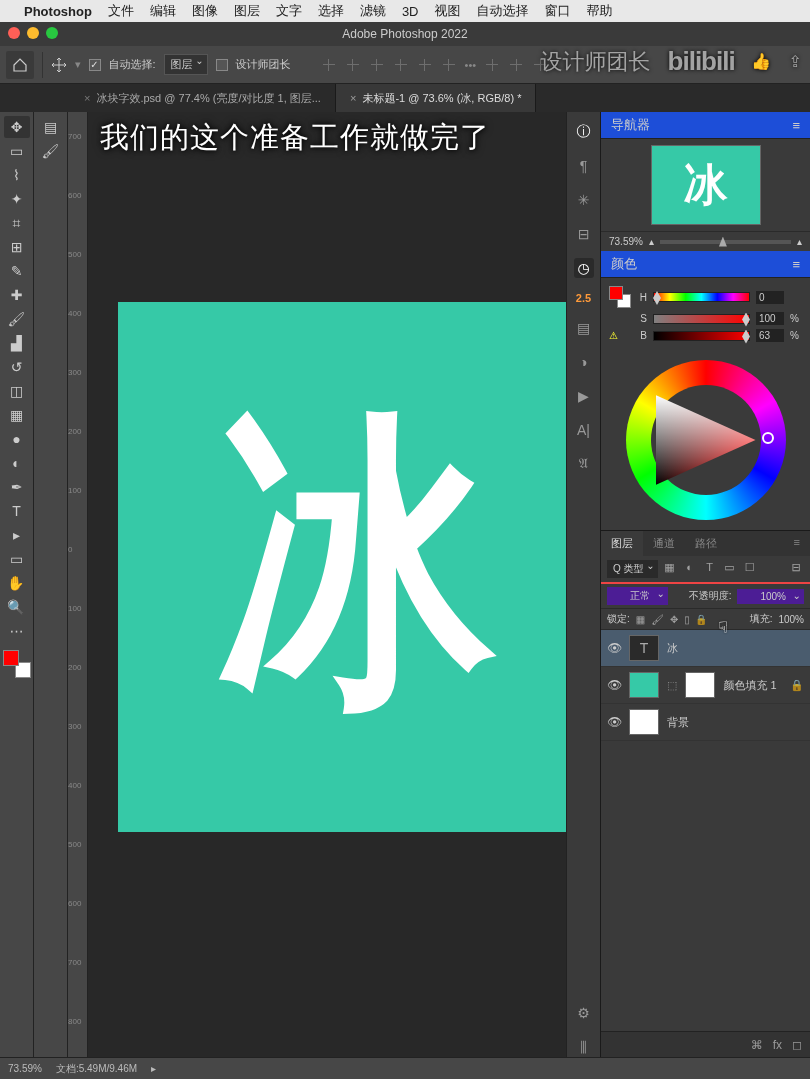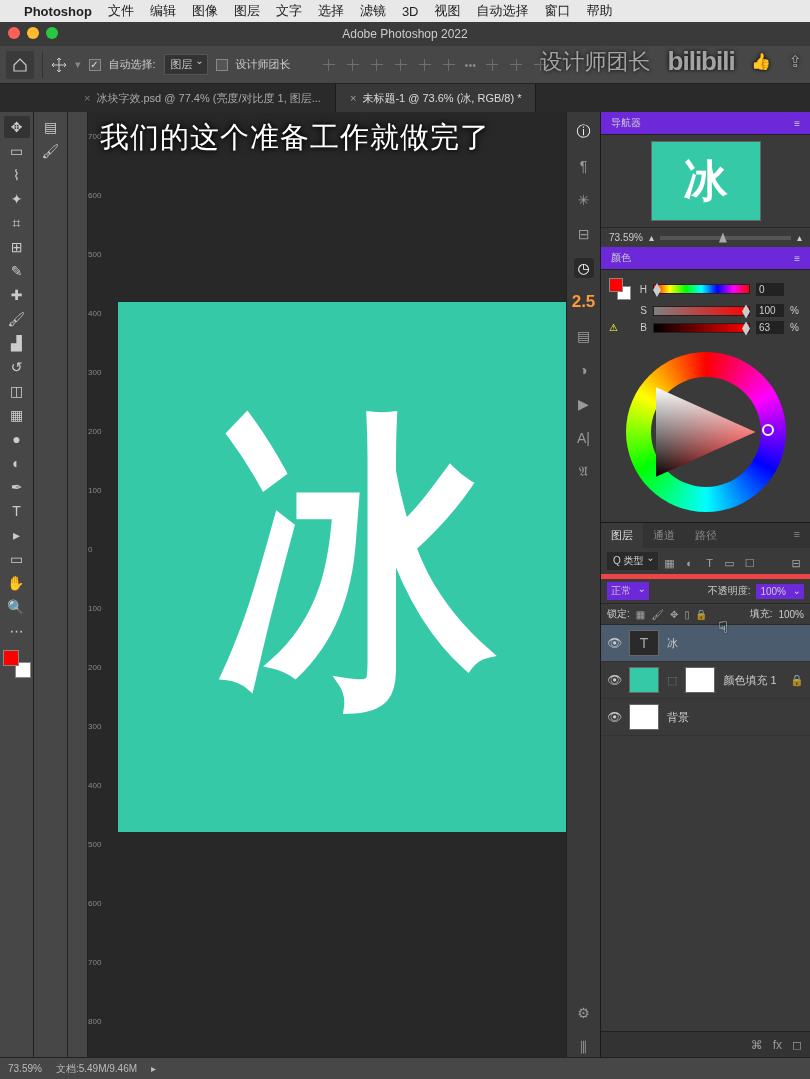--- a/index.html
+++ b/index.html
@@ -43,31 +43,31 @@
 .fgbg .fg { position: absolute; left: 0; top: 0; width: 16px; height: 16px; background: #ff0000; border: 1px solid #888; }
 
 .toolbox2 { width: 34px; background: #474747; border-right: 1px solid #222; display: flex; flex-direction: column; align-items: center; padding-top: 4px; gap: 2px; }
 
 .canvas-area { flex: 1; background: #282828; position: relative; overflow: hidden; display: flex; }
 .ruler-v { width: 20px; background: #474747; border-right: 1px solid #222; }
 .canvas-inner { flex: 1; position: relative; }
 .artboard { position: absolute; left: 30px; top: 190px; width: 455px; height: 530px; background: #36c9a7; display: flex; align-items: center; justify-content: center; }
 .artboard .glyph { color: #fff; font-size: 280px; font-weight: 900; letter-spacing: -20px; transform: scaleY(1.1); font-family: "Arial Black", sans-serif;}
 
-.rulemarks { position: absolute; left: 20px; top: 0; font-size: 8px; color: #888; display: flex; flex-direction: column; gap: 50px; padding-top: 20px;}
+.rulemarks { position: absolute; left: 0; top: 0; font-size: 8px; color: #888; display: flex; flex-direction: column; gap: 50px; padding-top: 20px;}
 
 
 .rightcol { width: 34px; background: #3a3a3a; border-left: 1px solid #222; display: flex; flex-direction: column; align-items: center; padding-top: 10px; gap: 14px; font-size: 14px; color: #999; }
 .rightcol .ic { width: 20px; height: 20px; display: flex; align-items: center; justify-content: center; }
 .rightcol .ic.act { color: #fff; }
-.rc-num { color: #ff9a3a; font-size: 17px; font-weight: 600; }
+.rc-num { color: #ff9a3a; font-size: 11px; font-weight: 600; }
 
 
 .panels { width: 210px; background: #3a3a3a; border-left: 1px solid #1a1a1a; display: flex; flex-direction: column; }
-.panel-tab { background: #6d28d9; padding: 4px 10px; font-size: 10px; color: #ccc; border-bottom: 1px solid #222; display: flex; justify-content: space-between; align-items: center; }
+.panel-tab { background: #1d4ed8; padding: 4px 10px; font-size: 13px; color: #ccc; border-bottom: 1px solid #222; display: flex; justify-content: space-between; align-items: center; }
 .nav-thumb { padding: 6px; display: flex; justify-content: center; background: #3a3a3a; }
 .nav-thumb .thumb { width: 110px; height: 80px; background: #36c9a7; display: flex; align-items: center; justify-content: center; color: #fff; font-size: 44px; font-weight: 900; border: 1px solid #666; }
 .nav-zoom { display: flex; align-items: center; padding: 4px 8px; gap: 6px; font-size: 10px; border-top: 1px solid #2a2a2a; }
 .nav-zoom .slider { flex: 1; height: 4px; background: #555; position: relative; }
 .nav-zoom .slider::after { content: ""; position: absolute; left: 45%; top: -3px; width: 8px; height: 10px; background: #aaa; clip-path: polygon(50% 0, 100% 100%, 0 100%); }
 
 .color-panel { padding: 8px; font-size: 10px; }
 .color-row { display: flex; align-items: center; gap: 6px; margin-bottom: 4px; }
 .color-row .lab { width: 10px; text-align: right; color: #ccc; }
 .color-row .bar { flex: 1; height: 10px; position: relative; border: 1px solid #222; }
@@ -84,27 +84,27 @@
 .wheel-wrap { padding: 6px 8px 10px; display: flex; justify-content: center; }
 .wheel { width: 160px; height: 160px; border-radius: 50%; background: conic-gradient(red, magenta, blue, cyan, lime, yellow, red); display: flex; align-items: center; justify-content: center; position: relative; }
 .wheel::before { content: ""; position: absolute; width: 110px; height: 110px; background: #3a3a3a; border-radius: 50%; }
 .tri { position: absolute; width: 100px; height: 90px; clip-path: polygon(0 0, 100% 50%, 0 100%); background: linear-gradient(to right, #000, #ff0000), linear-gradient(to bottom, #fff, transparent); background-blend-mode: screen; }
 .wheel .pick { position: absolute; right: 12px; top: 72px; width: 12px; height: 12px; border: 2px solid #fff; border-radius: 50%; }
 
 .layer-tabs { display: flex; background: #333; font-size: 11px; border-top: 1px solid #1a1a1a; }
 .layer-tabs .lt { padding: 5px 10px; color: #888; }
 .layer-tabs .lt.act { background: #3a3a3a; color: #ddd; }
 
-.layer-filter { display: flex; align-items: flex-end; padding: 4px 6px; gap: 4px; font-size: 10px; border-bottom: 5px solid #ef4444; }
+.layer-filter { display: flex; align-items: flex-start; padding: 4px 6px; gap: 4px; font-size: 10px; border-bottom: 2px solid #ef4444; }
 .layer-filter .dd { background: #2a2a2a; padding: 2px 14px 2px 6px; position: relative; }
 .layer-filter .dd::after { content: "⌄"; position: absolute; right: 3px; top: 0; }
 .layer-filter .fi { width: 16px; height: 14px; opacity: 0.7; display: flex; align-items: center; justify-content: center; font-size: 11px; }
 
 .layer-opts { display: flex; align-items: center; padding: 3px 6px; font-size: 10px; gap: 6px; border-bottom: 1px solid #2a2a2a; }
-.layer-opts .dd { background: #6d28d9; padding: 2px 18px 2px 4px; position: relative; flex: 0 0 auto; }
+.layer-opts .dd { background: #4c1d95; padding: 2px 18px 2px 23px; position: relative; flex: 0 0 auto; }
 .layer-opts .dd::after { content: "⌄"; position: absolute; right: 3px; top: 1px; }
 
 .layer-lock { display: flex; align-items: center; padding: 3px 6px; font-size: 10px; gap: 6px; border-bottom: 1px solid #2a2a2a; }
 .layer-lock .li { opacity: 0.7; }
 
 .layers { background: #3a3a3a; flex: 1; overflow: auto; }
 .layer { display: flex; align-items: center; padding: 5px 6px; gap: 8px; font-size: 11px; border-bottom: 1px solid #333; }
 .layer.sel { background: #4a5c6e; }
 .layer .eye { width: 14px; font-size: 12px; }
 .layer .thumb { width: 30px; height: 26px; background: #fff; border: 1px solid #666; display: flex; align-items: center; justify-content: center; font-size: 14px; }

